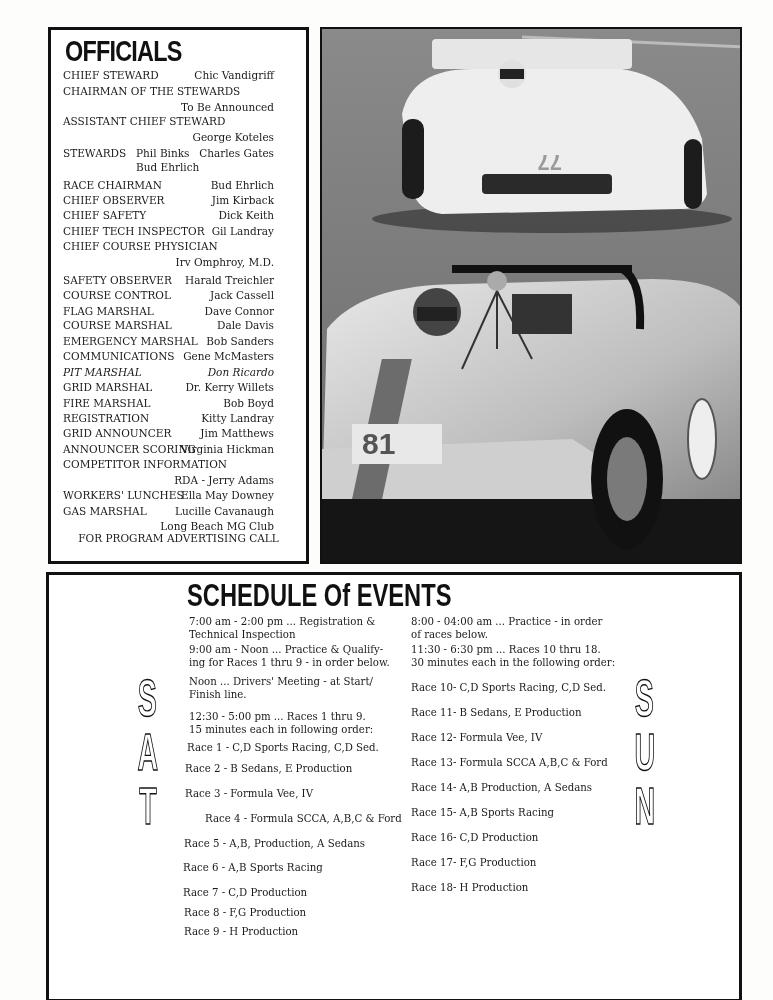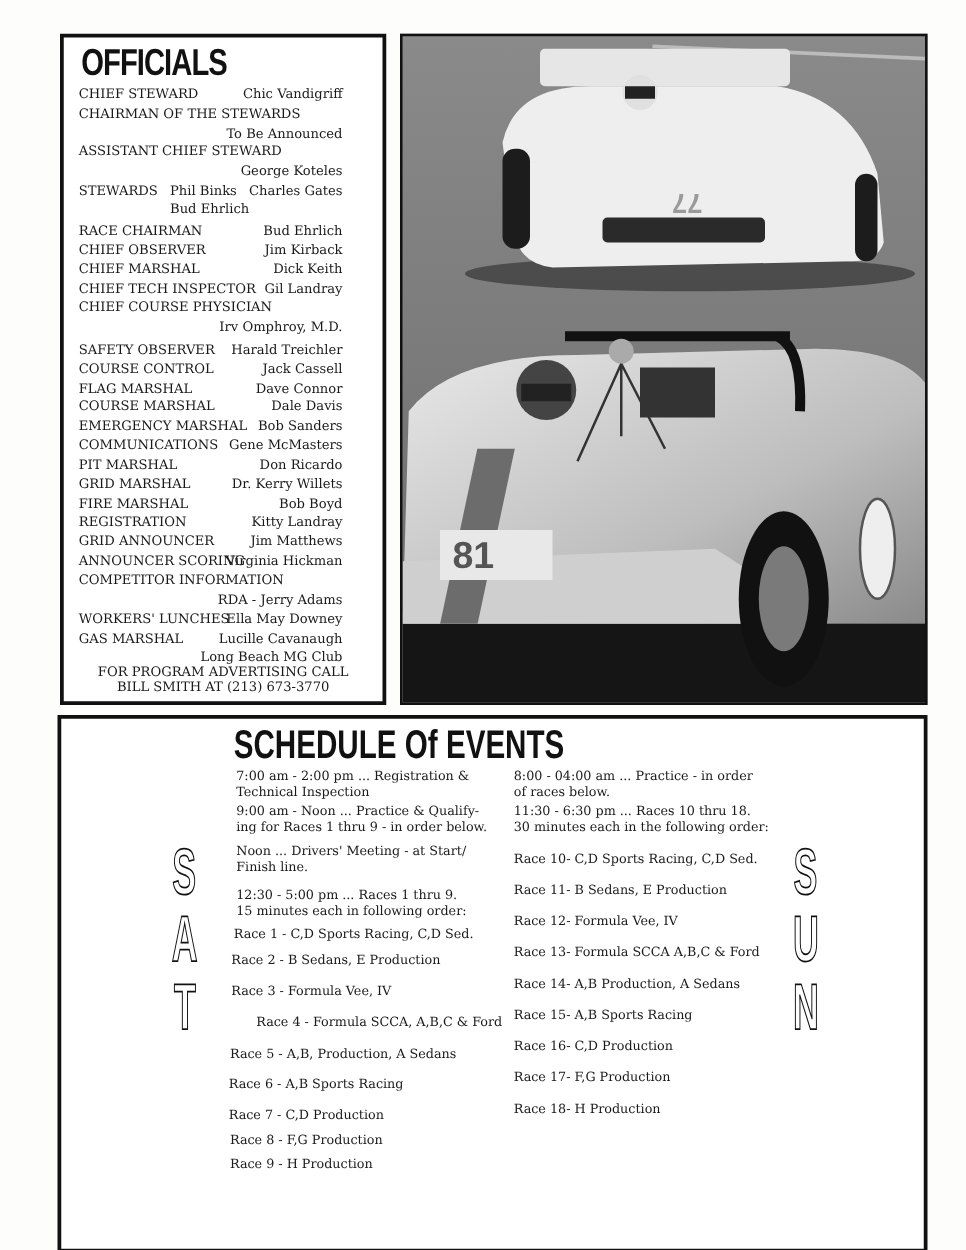--- a/index.html
+++ b/index.html
@@ -88,21 +88,21 @@
       </div>
       <div class="off-line" style="top: 148px;">
         <span class="role">RACE CHAIRMAN</span>
         <span class="name">Bud Ehrlich</span>
       </div>
       <div class="off-line" style="top: 163px;">
         <span class="role">CHIEF OBSERVER</span>
         <span class="name">Jim Kirback</span>
       </div>
       <div class="off-line" style="top: 178px;">
-        <span class="role">CHIEF MARSHAL</span>
+        <span class="role">CHIEF SAFETY</span>
         <span class="name">Dick Keith</span>
       </div>
       <div class="off-line" style="top: 194px;">
         <span class="role">CHIEF TECH INSPECTOR</span>
         <span class="name">Gil Landray</span>
       </div>
       <div class="off-line" style="top: 209px;">
         <span class="role">CHIEF COURSE PHYSICIAN</span>
         <span class="name"></span>
       </div>
@@ -127,21 +127,21 @@
         <span class="name">Dale Davis</span>
       </div>
       <div class="off-line" style="top: 304px;">
         <span class="role">EMERGENCY MARSHAL</span>
         <span class="name">Bob Sanders</span>
       </div>
       <div class="off-line" style="top: 319px;">
         <span class="role">COMMUNICATIONS</span>
         <span class="name">Gene McMasters</span>
       </div>
-      <div class="off-line" style="top: 335px;">
+      <div class="off-line" style="top: 335px; font-style: italic;">
         <span class="role">PIT MARSHAL</span>
         <span class="name">Don Ricardo</span>
       </div>
       <div class="off-line" style="top: 350px;">
         <span class="role">GRID MARSHAL</span>
         <span class="name">Dr. Kerry Willets</span>
       </div>
       <div class="off-line" style="top: 366px;">
         <span class="role">FIRE MARSHAL</span>
         <span class="name">Bob Boyd</span>
@@ -173,21 +173,20 @@
       <div class="off-line" style="top: 474px;">
         <span class="role">GAS MARSHAL</span>
         <span class="name">Lucille Cavanaugh</span>
       </div>
       <div class="off-line" style="top: 489px;">
         <span class="role"></span>
         <span class="name">Long Beach MG Club</span>
       </div>
     </div>
   <div class="ad-line" style="top:502px">FOR PROGRAM ADVERTISING CALL</div>
-  <div class="ad-line" style="top:514px">BILL SMITH AT (213) 673-3770</div>
 </div>
 
 <div class="photo">
   <svg width="422" height="537" viewBox="0 0 422 537">
     <defs>
       <linearGradient id="track" x1="0" y1="0" x2="0" y2="1">
         <stop offset="0" stop-color="#8a8a8a"></stop>
         <stop offset="1" stop-color="#6a6a6a"></stop>
       </linearGradient>
       <linearGradient id="body2" x1="0" y1="0" x2="1" y2="1">

